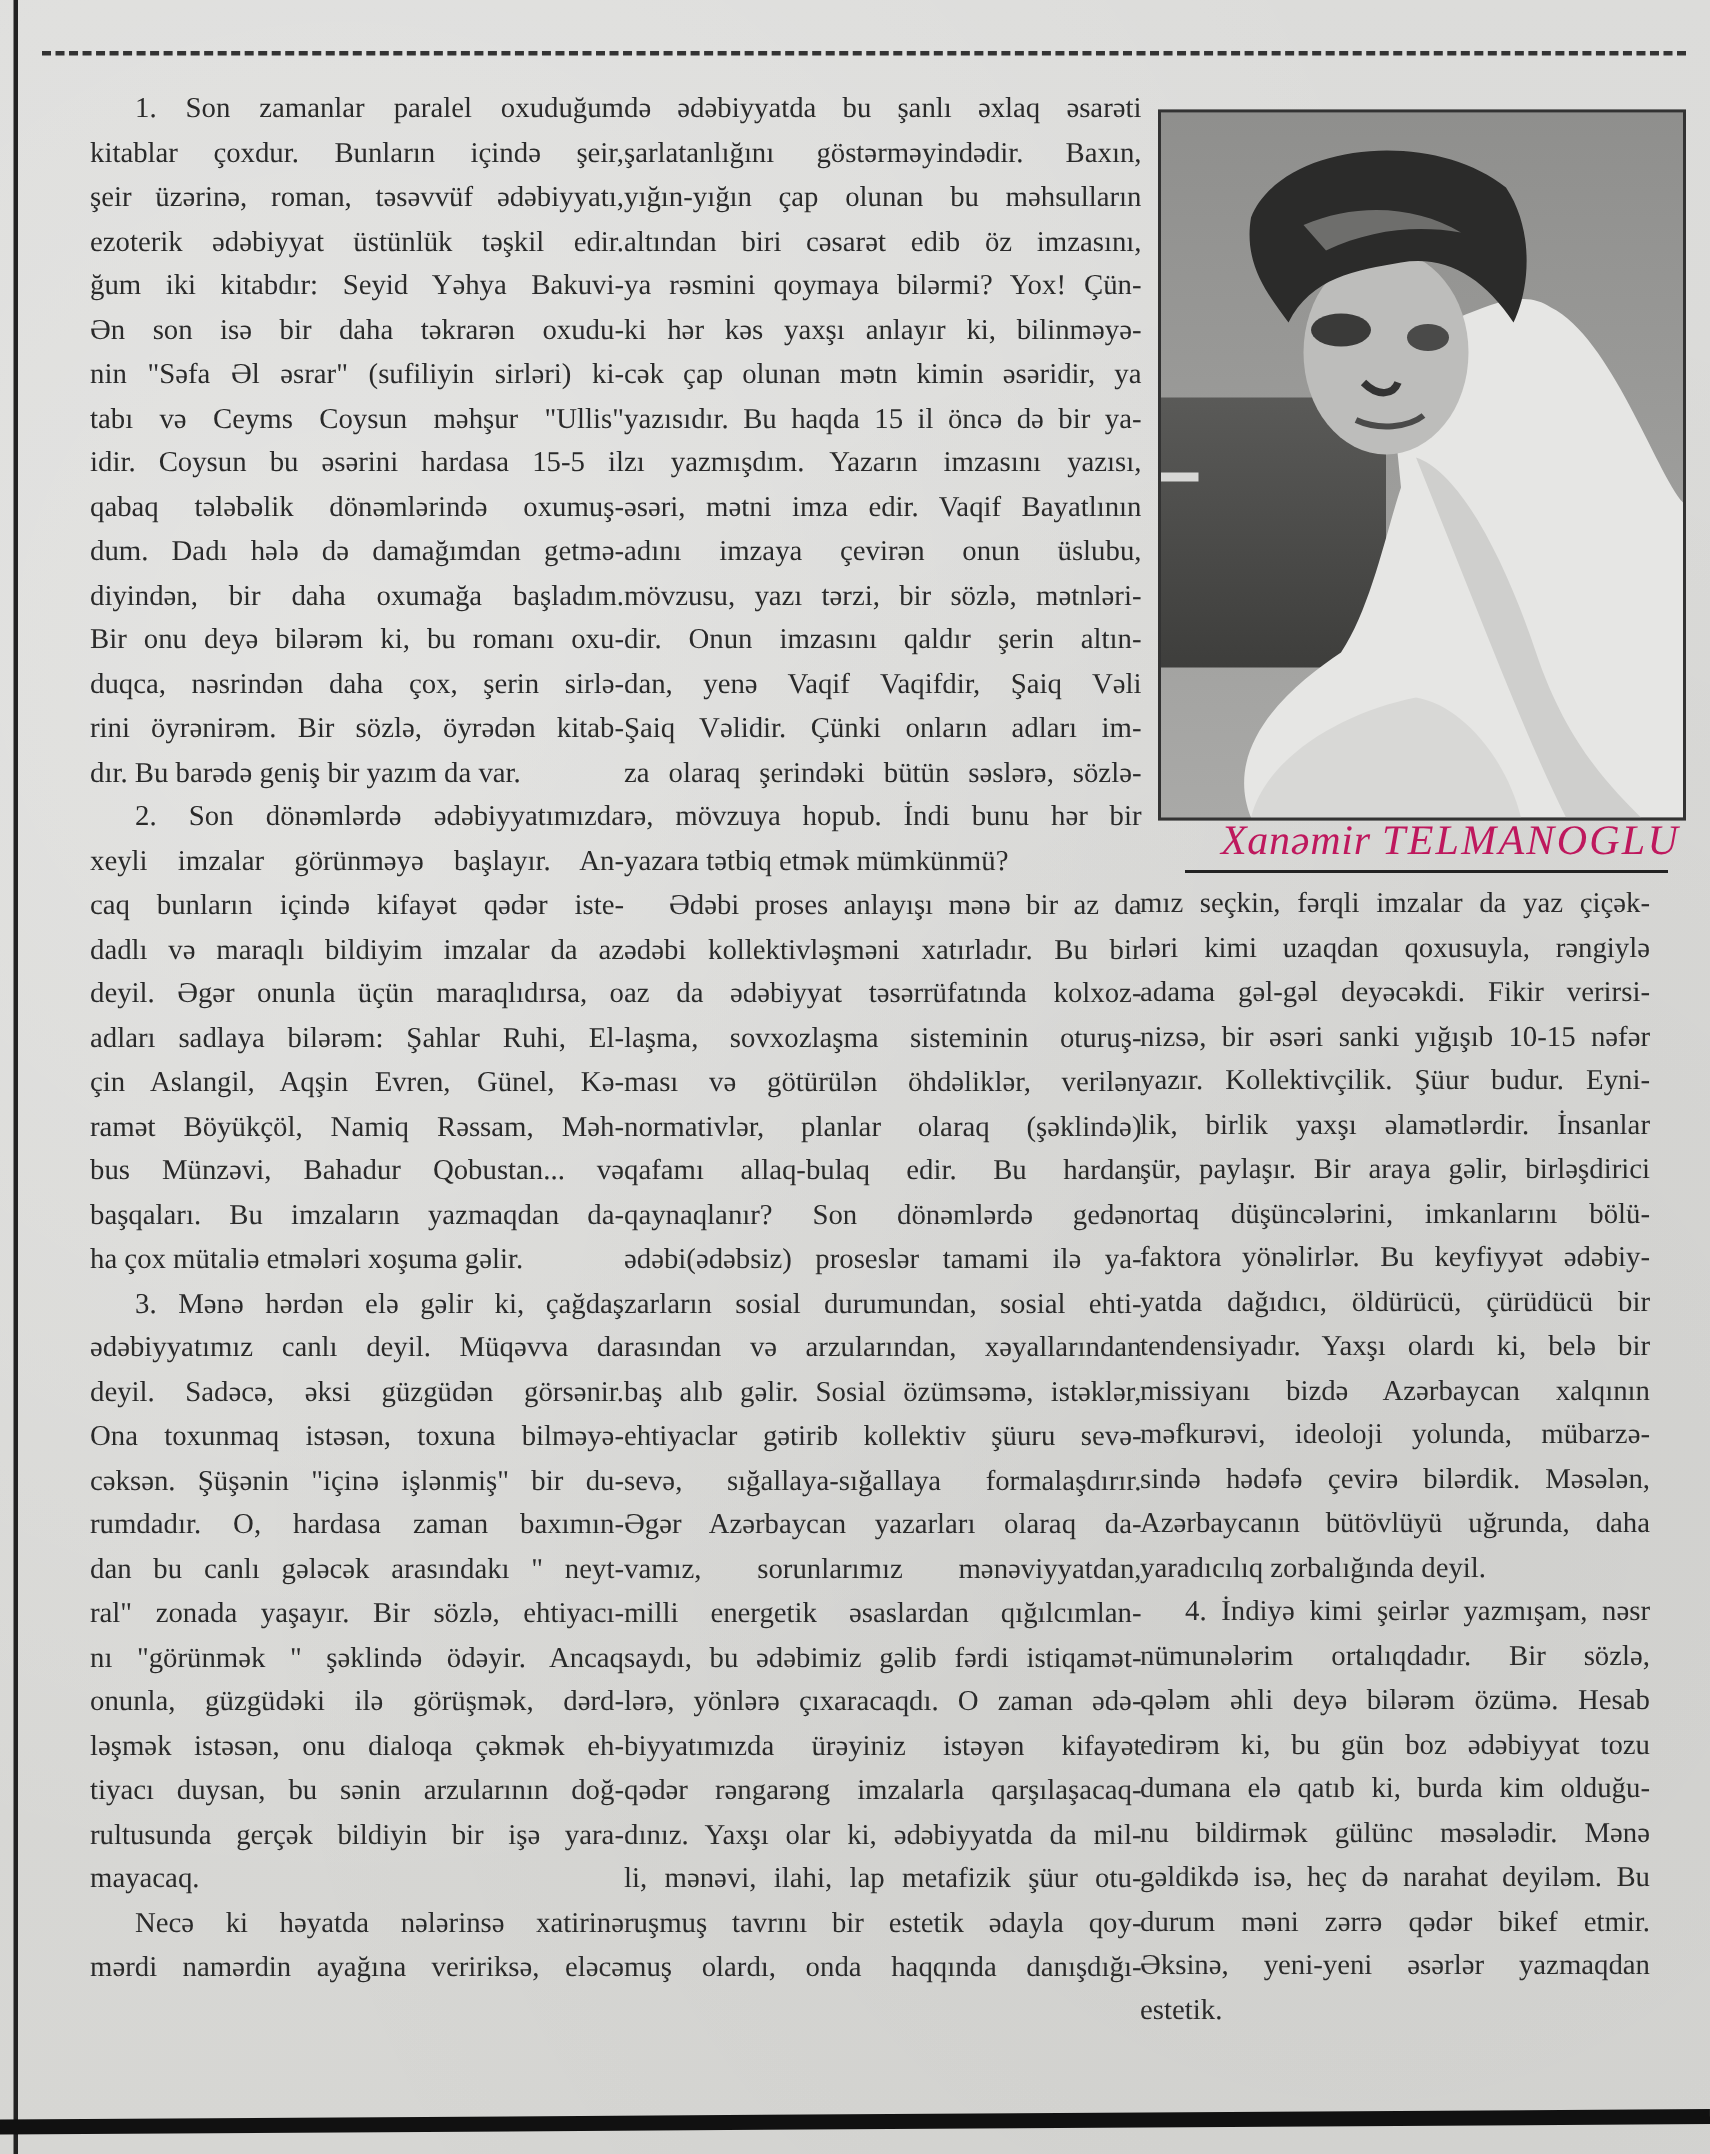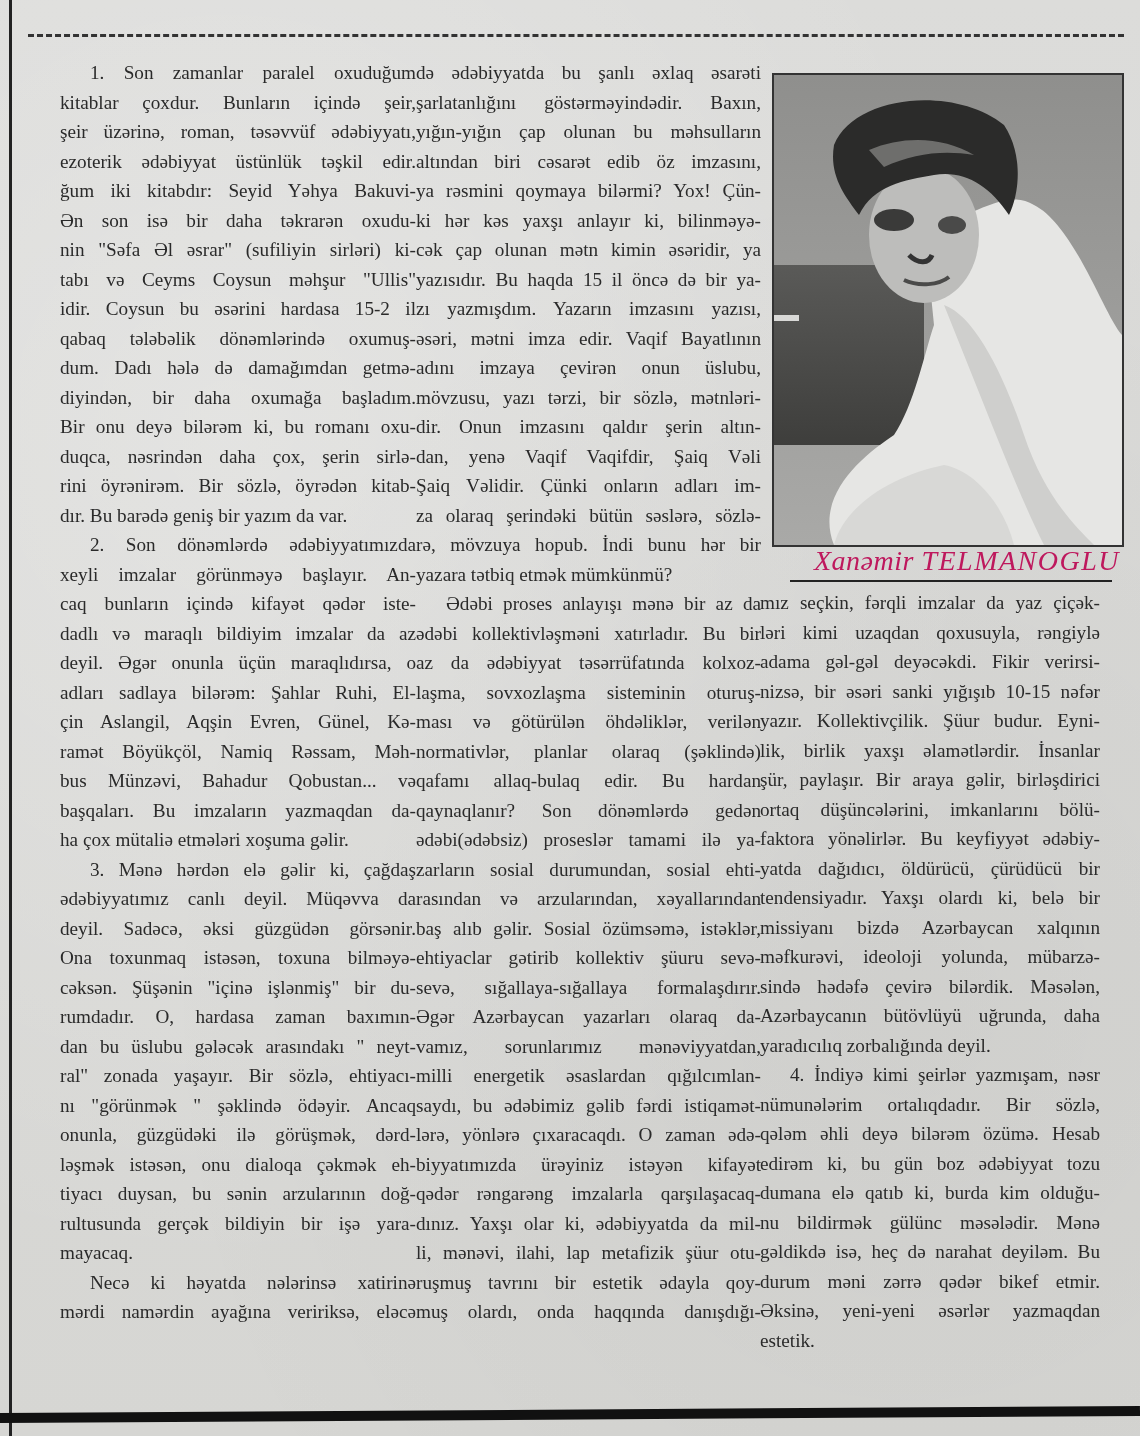--- a/index.html
+++ b/index.html
@@ -69,21 +69,21 @@
 
 <div class="col" id="col1">
     <span class="line indent">1. Son zamanlar paralel oxuduğum</span>
     <span class="line">kitablar çoxdur. Bunların içində şeir,</span>
     <span class="line">şeir üzərinə, roman, təsəvvüf ədəbiyyatı,</span>
     <span class="line">ezoterik ədəbiyyat üstünlük təşkil edir.</span>
     <span class="line">ğum iki kitabdır: Seyid  Yəhya Bakuvi-</span>
     <span class="line">Ən son isə  bir daha təkrarən oxudu-</span>
     <span class="line">nin "Səfa Əl əsrar"  (sufiliyin sirləri)  ki-</span>
     <span class="line">tabı və Ceyms Coysun  məhşur "Ullis"</span>
-    <span class="line">idir. Coysun bu əsərini hardasa  15-2 il</span>
+    <span class="line">idir. Coysun bu əsərini hardasa  15-5 il</span>
     <span class="line">qabaq tələbəlik dönəmlərində oxumuş-</span>
     <span class="line">dum. Dadı hələ də damağımdan getmə-</span>
     <span class="line">diyindən, bir daha oxumağa başladım.</span>
     <span class="line">Bir onu deyə bilərəm ki, bu romanı oxu-</span>
     <span class="line">duqca, nəsrindən daha çox,  şerin sirlə-</span>
     <span class="line">rini öyrənirəm. Bir sözlə, öyrədən kitab-</span>
     <span class="line last">dır. Bu barədə geniş bir yazım da var.</span>
     <span class="line indent">2. Son dönəmlərdə ədəbiyyatımızda</span>
     <span class="line">xeyli imzalar görünməyə başlayır. An-</span>
     <span class="line">caq bunların içində kifayət qədər iste-</span>
@@ -94,21 +94,21 @@
     <span class="line">ramət Böyükçöl, Namiq Rəssam, Məh-</span>
     <span class="line">bus Münzəvi, Bahadur Qobustan... və</span>
     <span class="line">başqaları.  Bu imzaların yazmaqdan da-</span>
     <span class="line last">ha çox mütaliə etmələri xoşuma gəlir.</span>
     <span class="line indent">3. Mənə hərdən elə gəlir ki, çağdaş</span>
     <span class="line">ədəbiyyatımız canlı deyil. Müqəvva da</span>
     <span class="line">deyil. Sadəcə, əksi güzgüdən görsənir.</span>
     <span class="line">Ona toxunmaq istəsən, toxuna bilməyə-</span>
     <span class="line">cəksən. Şüşənin "içinə işlənmiş" bir du-</span>
     <span class="line">rumdadır. O, hardasa zaman baxımın-</span>
-    <span class="line">dan bu üslubu gələcək arasındakı " neyt-</span>
+    <span class="line">dan bu canlı gələcək arasındakı " neyt-</span>
     <span class="line">ral"  zonada yaşayır. Bir sözlə, ehtiyacı-</span>
     <span class="line">nı "görünmək " şəklində ödəyir. Ancaq</span>
     <span class="line">onunla, güzgüdəki ilə  görüşmək, dərd-</span>
     <span class="line">ləşmək istəsən,  onu dialoqa çəkmək eh-</span>
     <span class="line">tiyacı duysan, bu sənin arzularının doğ-</span>
     <span class="line">rultusunda gerçək bildiyin  bir işə yara-</span>
     <span class="line last">mayacaq.</span>
     <span class="line indent">Necə ki həyatda nələrinsə xatirinə</span>
     <span class="line">mərdi namərdin ayağına veririksə, eləcə</span>
   </div>

